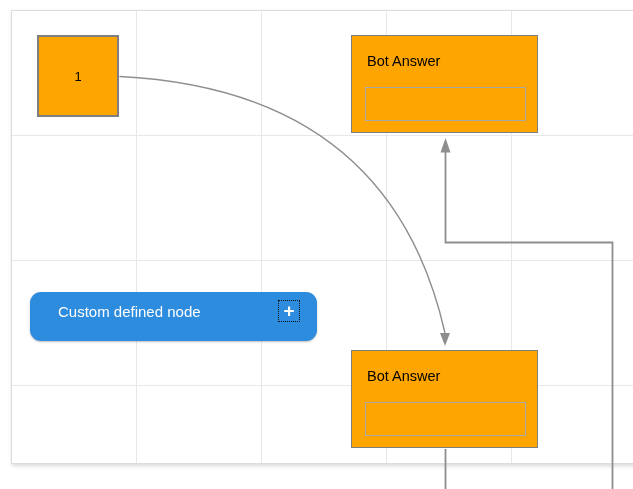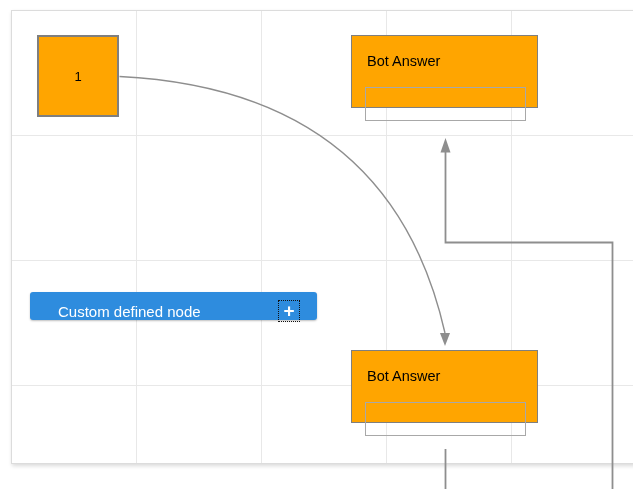--- a/index.html
+++ b/index.html
@@ -31,40 +31,40 @@
     background: var(--node-orange, #FFA500);
     color: var(--node-text, #000);
   }
   .node-square {
     left: 37px; top: 35px; width: 82px; height: 82px;
     border: 2px solid var(--node-border, #7f7f7f);
     display: flex; align-items: center; justify-content: center;
     font-size: 13px;
   }
   .node-bot {
-    width: 187px; height: 73px;
+    width: 187px; height: 98px;
     border: 1.5px solid var(--node-border, #7f7f7f);
   }
   .node-bot.top { left: 351px; top: 35px; }
   .node-bot.bottom { left: 351px; top: 350px; }
   .bot-label {
     position: absolute; left: 15px; top: 17px;
     font-size: 14.5px; color: var(--node-text, #000);
   }
   .bot-input {
     position: absolute; left: 13px; top: 51px;
     width: 161px; height: 34px;
     border: 1px solid var(--input-border, #a8a8a8);
     box-sizing: border-box; background: transparent;
   }
   .custom-node-btn {
     position: absolute; left: 30px; top: 292px;
-    width: 287px; height: 28px;
+    width: 287px; height: 49px;
     background: var(--button-blue, #2e8cde);
-    border-radius: 3px;
+    border-radius: 11px;
     box-shadow: 0 1px 2px rgba(0,0,0,0.25);
     cursor: pointer;
   }
   .custom-node-btn .btn-label {
     position: absolute; left: 28px; top: 0;
     line-height: 39px; font-size: 15px;
     color: var(--button-text, #fff);
   }
   .plus-box {
     position: absolute; right: 17px; top: 8px;

